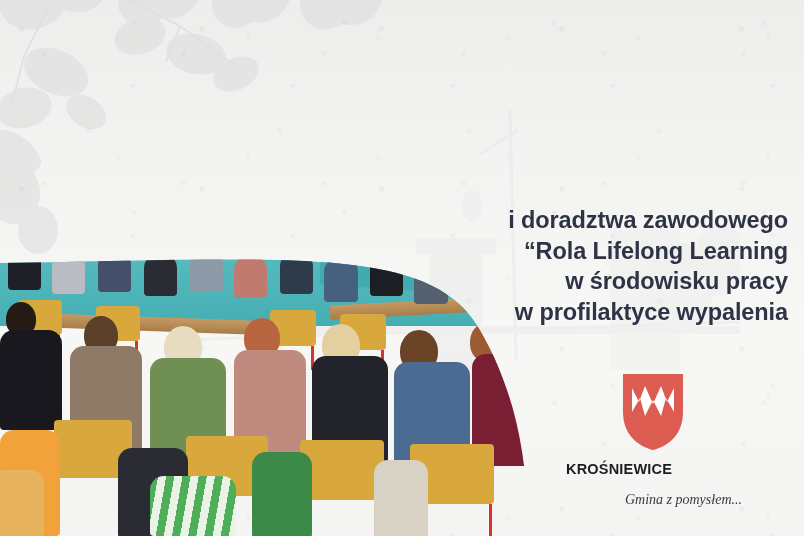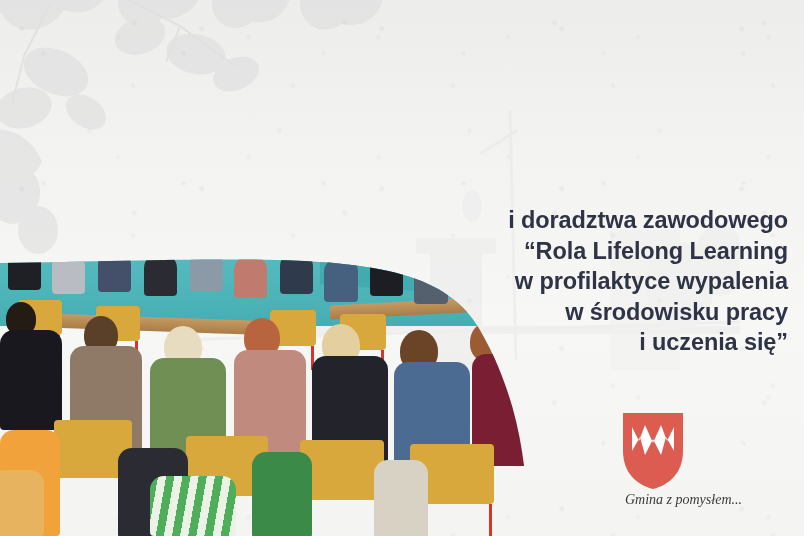--- a/index.html
+++ b/index.html
@@ -157,21 +157,21 @@
   .shield-wrap{ display:flex; justify-content:center;}
   .shield{ width:64px; height:80px; display:block;}
   .logo-name{
     font-family:"Liberation Sans", sans-serif;
     font-weight:700; font-size:14.5px; color:#1d1d1d;
     letter-spacing:.2px; margin-top:9px; padding-left:8px;
   }
   .logo-tag{
     font-family:"Liberation Serif", serif;
     font-style:italic; font-size:14px; color:#3a3a3a;
-    text-align:right; padding-right:6px; margin-top:1px;
+    text-align:right; padding-right:6px; margin-top:15px;
   }
 </style>
 </head>
 <body>
 
 <div class="poster">
 
   <div class="bg-wash"></div>
 
   <svg class="bg-leaves" viewBox="0 0 430 300">
@@ -416,29 +416,29 @@
         <div class="body" style="left:150px;top:476px; width:86px; height:60px;
              background:repeating-linear-gradient(100deg,#4eae5a 0 8px,#eaf3e6 8px 16px);"></div>
       </div>
     </div>
   </div>
 
 
   <div class="quote">
     <span class="qline">i doradztwa zawodowego</span>
     <span class="qline">“Rola Lifelong Learning</span>
+    <span class="qline">w środowisku pracy</span>
     <span class="qline">w profilaktyce wypalenia</span>
-    <span class="qline">w środowisku pracy</span>
-    <span class="qline">i uczenia się”</span>
   </div>
 
   <div class="logo">
     <div class="shield-wrap">
       <svg class="shield" viewBox="0 0 64 80">
         <path d="M2,2 L62,2 L62,40 C62,62 48,74 32,78 C16,74 2,62 2,40 Z" fill="#dc5c52"></path>
         <path d="M11,16 L11,40 L19,26 L24,44 L32,28 L40,44 L45,26 L53,40 L53,16
                  L46,30 L40,14 L32,32 L24,14 L18,30 Z" fill="#ffffff"></path>
       </svg>
     </div>
+    <div class="logo-name">KROŚNIEWICE</div>
     <div class="logo-tag">Gmina z pomysłem...</div>
   </div>
 
 </div>
 
 </body></html>

